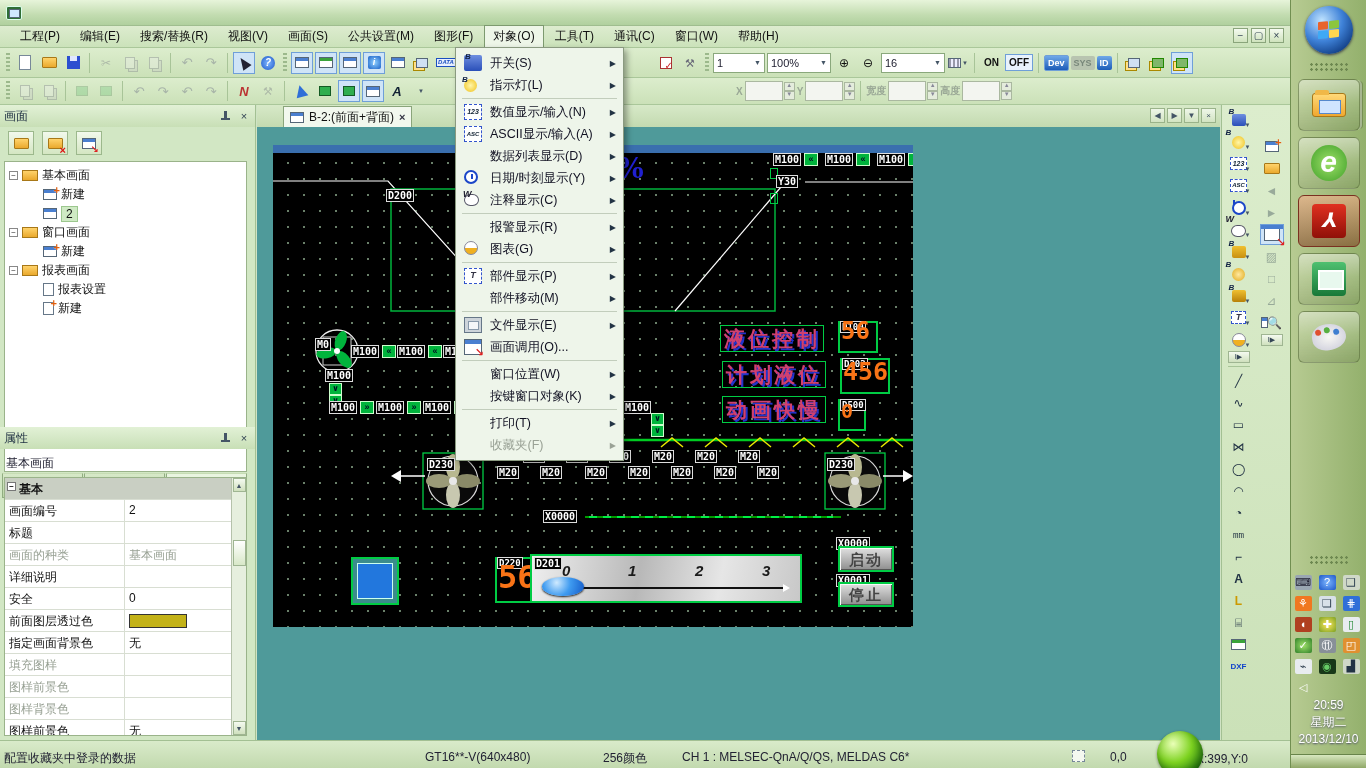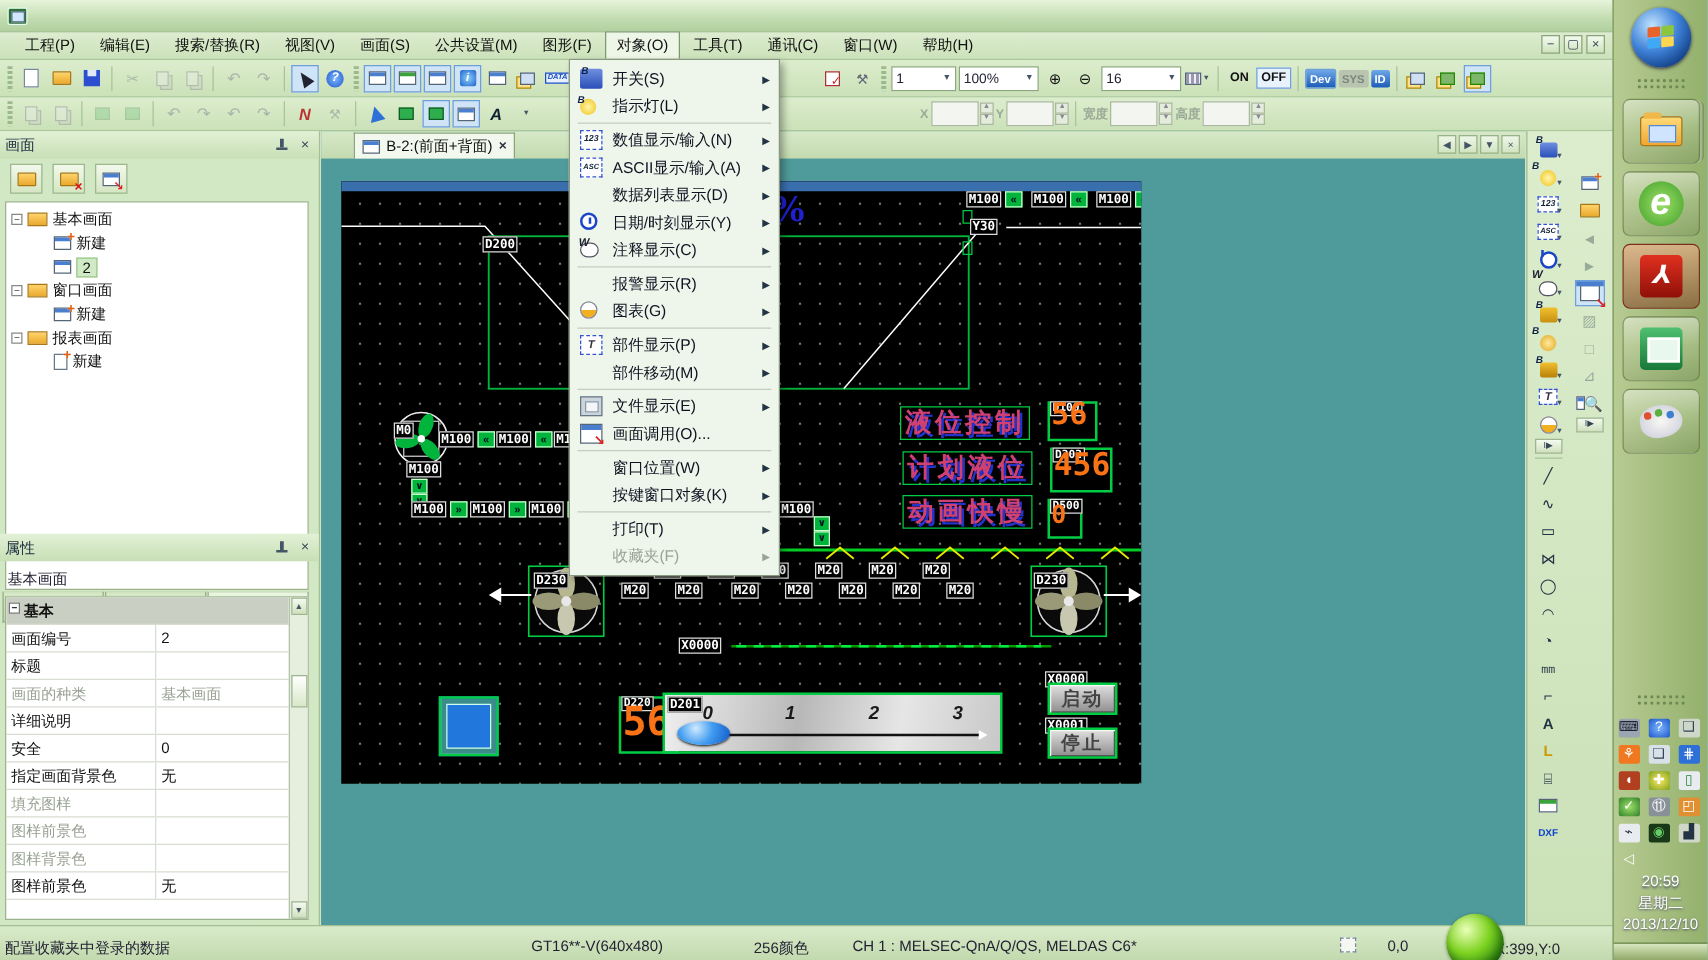--- a/index.html
+++ b/index.html
@@ -479,20 +479,26 @@
       <span>新建</span>
     </div>
     <div class="trow">
       <span class="texp">−</span>
       <span class="tico-folder"></span>
       <span>报表画面</span>
     </div>
     <div class="trow">
       <span class="tind"></span>
         <span class="tind"></span>
+      <span class="tico-page"></span>
+      <span>报表设置</span>
+    </div>
+    <div class="trow">
+      <span class="tind"></span>
+        <span class="tind"></span>
       <span class="tico-page tico-plus"></span>
       <span>新建</span>
     </div>
   </div>
   <div class="dock-tabs">
     <span class="dtab">
         <i class="ic"></i>
         <span>工程</span>
       </span>
     <span class="dtab">
@@ -530,20 +536,26 @@
           <span class="pk pdis">画面的种类</span>
           <span class="pv pdis">基本画面</span>
         </div>
       <div class="prow">
           <span class="pk">详细说明</span>
           <span class="pv"></span>
         </div>
       <div class="prow">
           <span class="pk">安全</span>
           <span class="pv">0</span>
+        </div>
+      <div class="prow">
+          <span class="pk">前面图层透过色</span>
+          <span class="pv">
+            <i class="swatch" style="display:block"></i>
+          </span>
         </div>
       <div class="prow">
           <span class="pk">指定画面背景色</span>
           <span class="pv">无</span>
         </div>
       <div class="prow">
           <span class="pk pdis">填充图样</span>
           <span class="pv pdis"></span>
         </div>
       <div class="prow">

